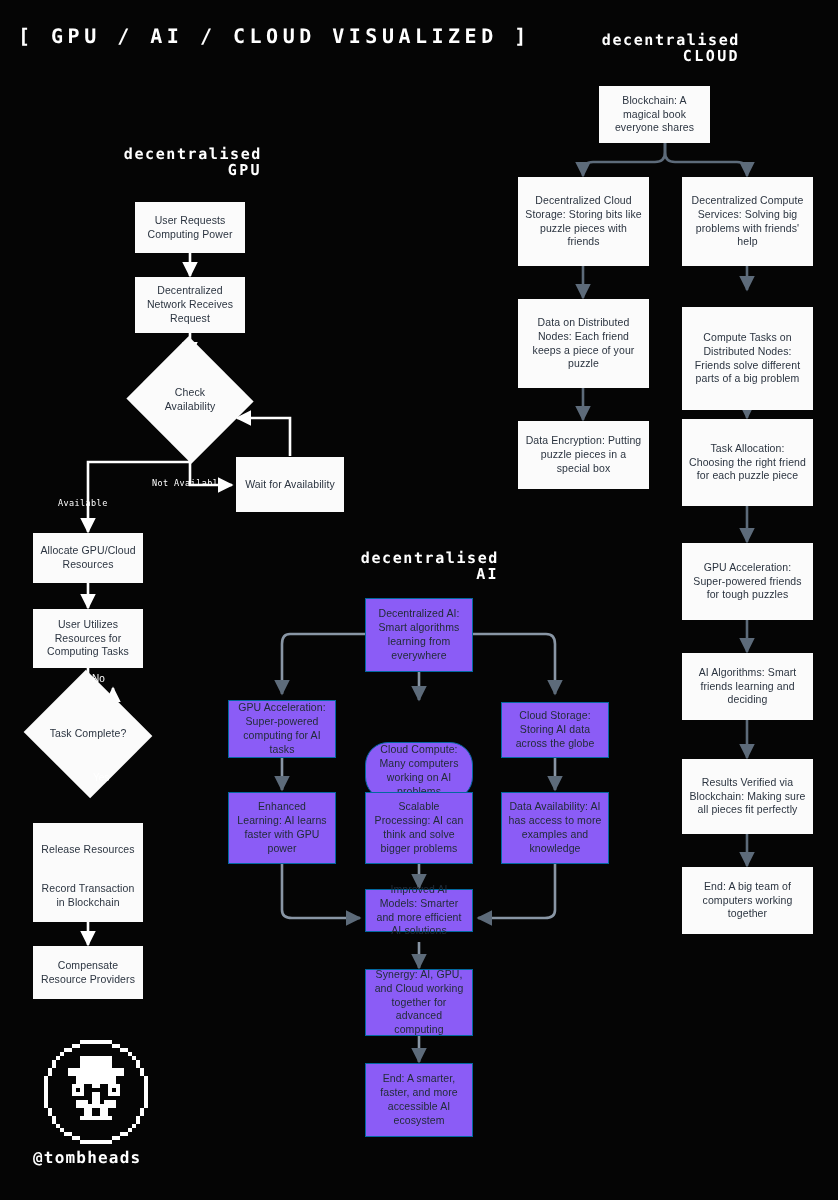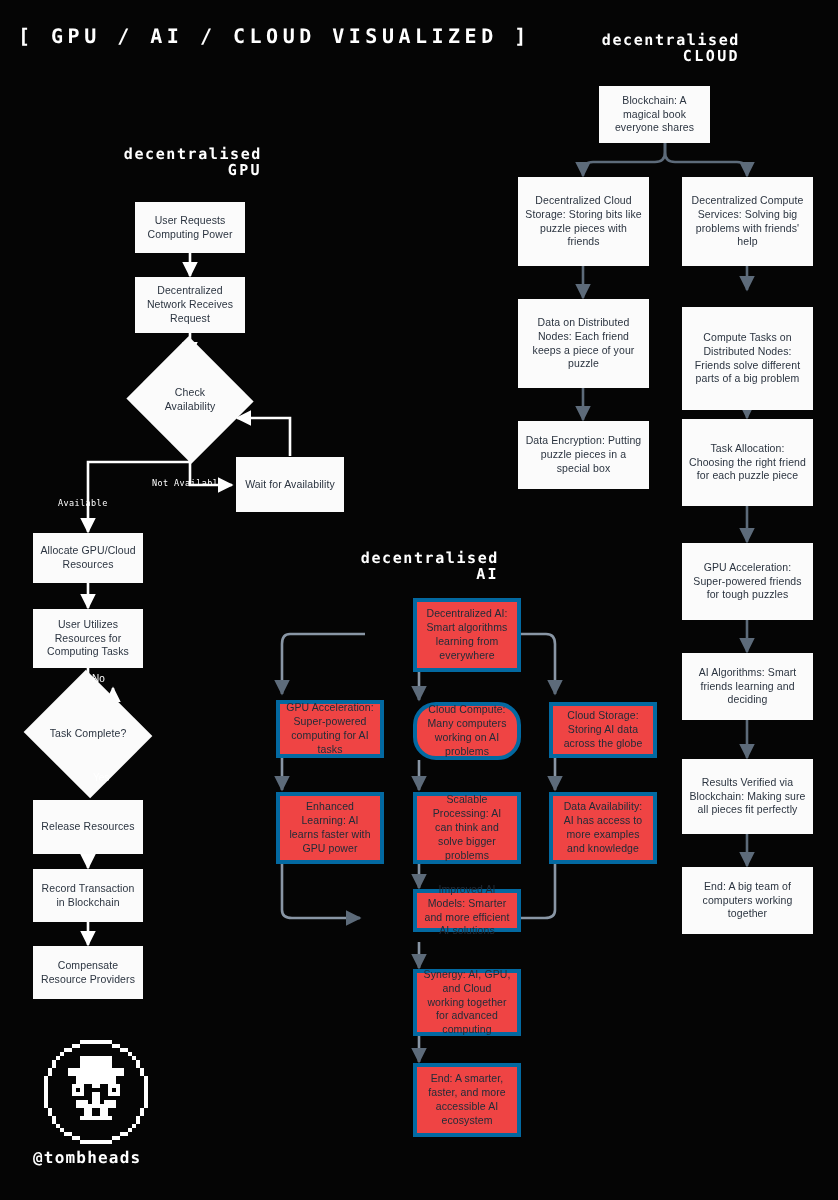--- a/index.html
+++ b/index.html
@@ -32,21 +32,21 @@
   .section-label .l2 { display:block; font-size:15px; letter-spacing:2.4px; }
 
   
   .node {
     position:absolute; display:flex; align-items:center; justify-content:center;
     text-align:center; line-height:1.32;
     font-size:10.5px; letter-spacing:.1px;
     padding:4px 6px;
   }
   .node.white { background:#fbfbfb; color:#2b3440; border:1px solid #fbfbfb; }
-  .node.blue  { background:#ef4444; color:#222c38; border:4px solid #0369a1;margin-left:48px; }
+  .node.blue  { background:#8b5cf6; color:#222c38; border:1px solid #0369a1; }
   .node.diamond {
     background:transparent; border:none; color:#2b3440;
   }
   .diamond-shape {
     position:absolute; left:0; top:0; width:100%; height:100%;
     background:#fbfbfb;
     transform:rotate(45deg);
   }
   .diamond-inner { position:relative; z-index:2; }
 
@@ -175,21 +175,21 @@
 
   <div class="node white" style="left:33px; top:609px; width:110px; height:59px;">
     <span>User Utilizes Resources for Computing Tasks</span>
   </div>
 
   <div class="node diamond" style="left:41px; top:690px; width:94px; height:88px;">
     <div class="diamond-shape"></div>
     <span class="diamond-inner">Task Complete?</span>
   </div>
 
-  <div class="node white" style="left:33px; top:800px; width:110px; height:54px;">
+  <div class="node white" style="left:33px; top:823px; width:110px; height:54px;">
     <span>Release Resources</span>
   </div>
 
   <div class="node white" style="left:33px; top:869px; width:110px; height:53px;">
     <span>Record Transaction in Blockchain</span>
   </div>
 
   <div class="node white" style="left:33px; top:946px; width:110px; height:53px;">
     <span>Compensate Resource Providers</span>
   </div>
@@ -200,21 +200,21 @@
   <div class="edge-label plain" style="left:93px; top:772px;">Yes</div>
 
   <div class="node blue" style="left:365px; top:598px; width:108px; height:74px;">
     <span>Decentralized AI: Smart algorithms learning from everywhere</span>
   </div>
 
   <div class="node blue" style="left:228px; top:700px; width:108px; height:58px;">
     <span>GPU Acceleration: Super-powered computing for AI tasks</span>
   </div>
 
-  <div class="node blue" style="left:365px; top:702px; width:108px; height:58px;border-radius:23px;">
+  <div class="node blue" style="left:365px; top:742px; width:108px; height:58px;border-radius:23px;">
     <span>Cloud Compute: Many computers working on AI problems</span>
   </div>
 
   <div class="node blue" style="left:501px; top:702px; width:108px; height:56px;">
     <span>Cloud Storage: Storing AI data across the globe</span>
   </div>
 
   <div class="node blue" style="left:228px; top:792px; width:108px; height:72px;">
     <span>Enhanced Learning: AI learns faster with GPU power</span>
   </div>

